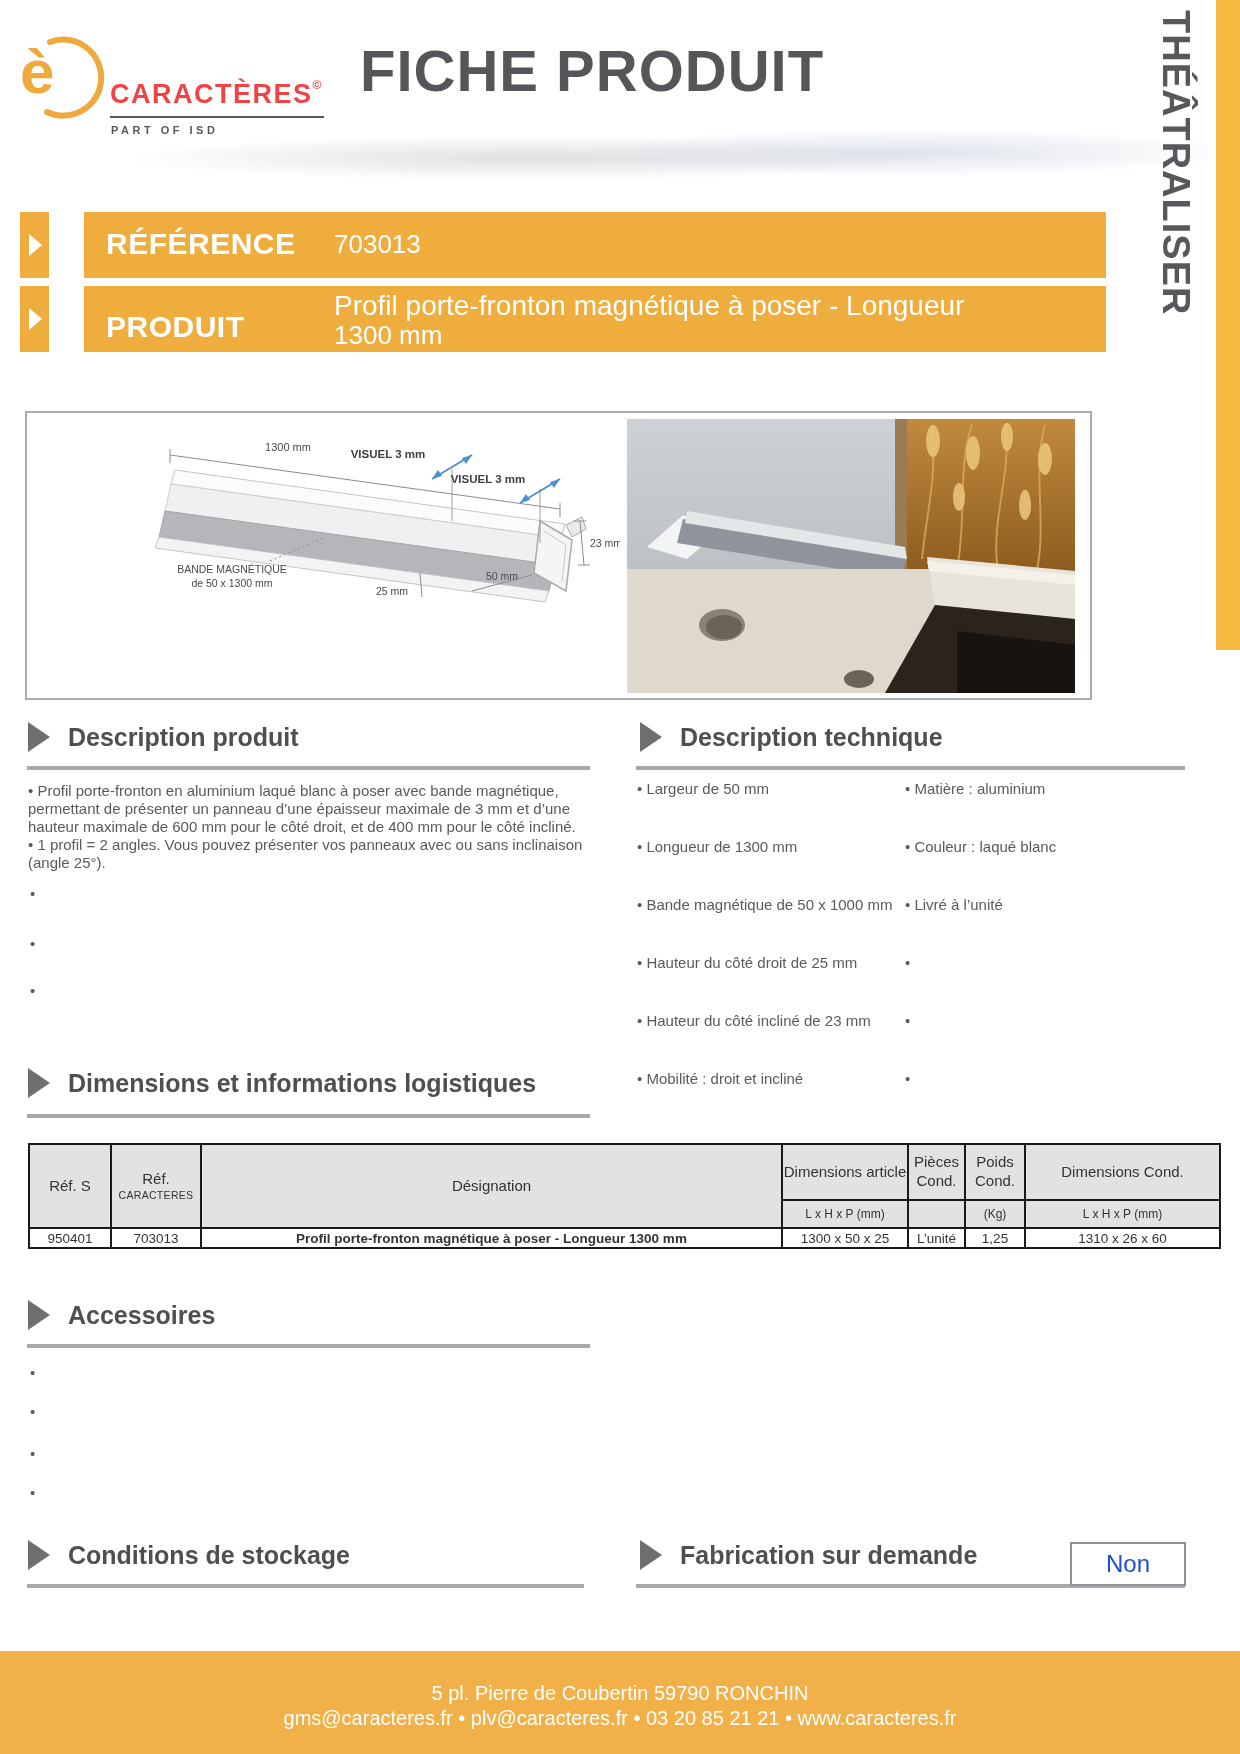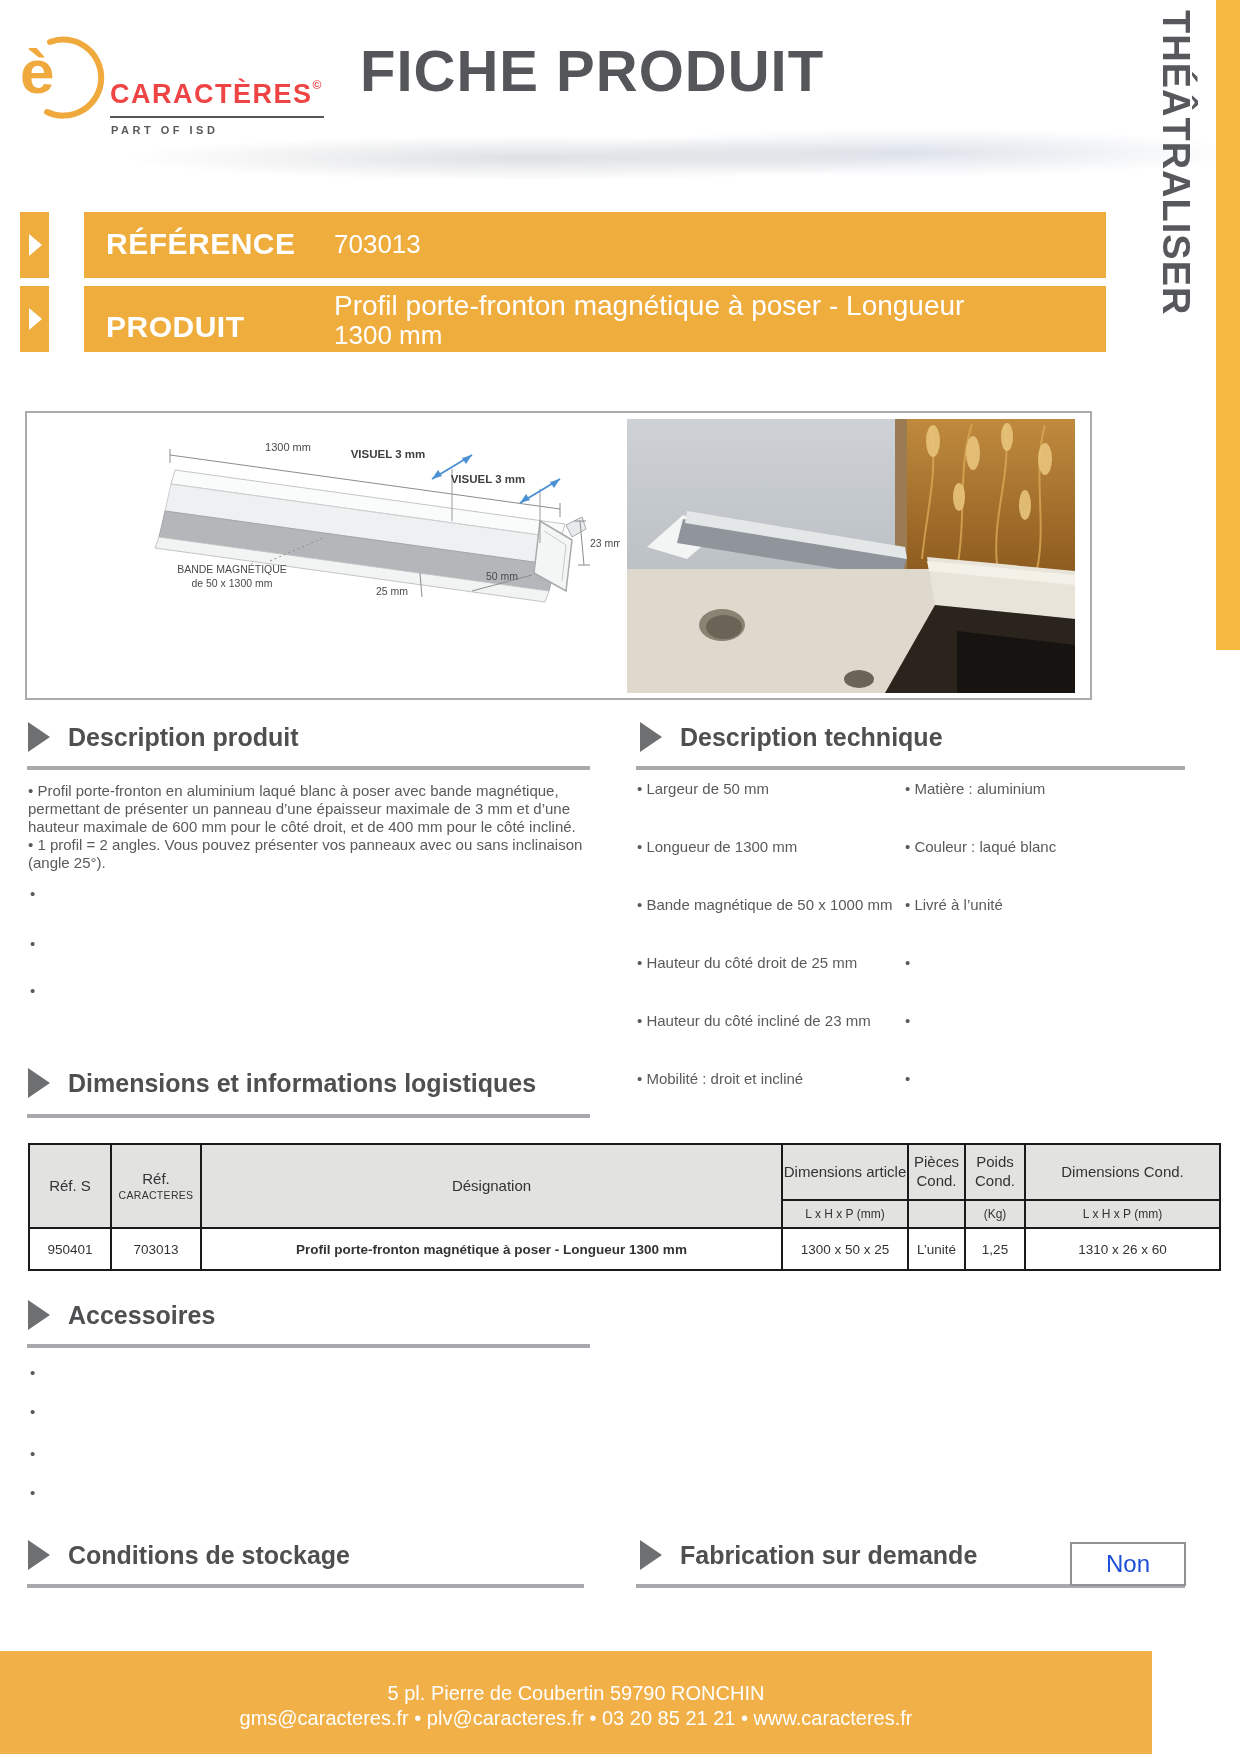--- a/index.html
+++ b/index.html
@@ -54,29 +54,29 @@
   .tech-col { position:absolute; top:780px; font-size:15px; color:#595A5C; }
   .tech-col div { height:18px; margin-bottom:40px; white-space:nowrap; }
 
   
   table.logi { position:absolute; left:28px; top:1143px; border-collapse:collapse; table-layout:fixed; background:#fff; }
   table.logi th, table.logi td { border:2px solid #1A1A1A; text-align:center; vertical-align:middle; color:#333; }
   table.logi th { background:#E2E2E0; font-weight:400; font-size:15px; line-height:1.25; }
   table.logi .sub th { font-size:12px; height:28px; }
   table.logi .main th { height:56px; }
   .ref-small { font-size:10.5px; letter-spacing:.3px; }
-  table.logi td { height:42px; font-size:13.5px; background:#fff; }
+  table.logi td { height:20px; font-size:13.5px; background:#fff; }
   td.desig { font-weight:600; font-size:13px; }
 
   
   .non-box { position:absolute; left:1070px; top:1542px; width:116px; height:44px; border:2px solid #909194;
     display:flex; align-items:center; justify-content:center; font-size:24px; color:#1d4ed8; background:#fff; }
 
   
-  .footer { position:absolute; left:0; top:1651px; width:1152px; height:103px; background:#F1B048;
+  .footer { position:absolute; left:0; top:1651px; width:1240px; height:103px; background:#F1B048;
     color:#fff; text-align:center; }
   .footer div { font-size:20px; line-height:25px; }
   .footer .l1 { padding-top:30px; }
 
   svg text { font-family:"Liberation Sans","DejaVu Sans",sans-serif; }
 </style>
 </head>
 <body>
 
 <div class="page">

